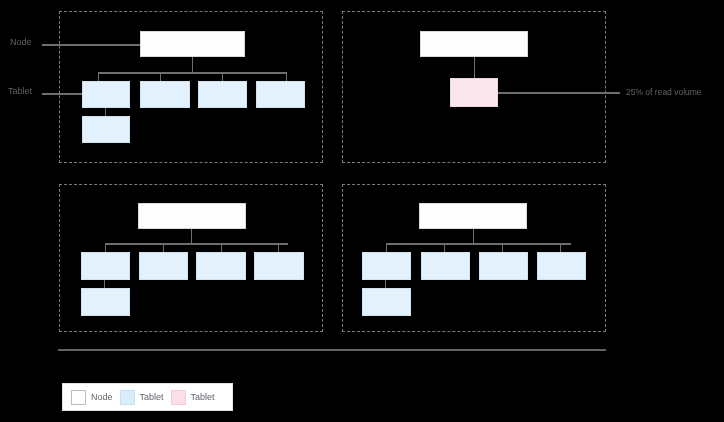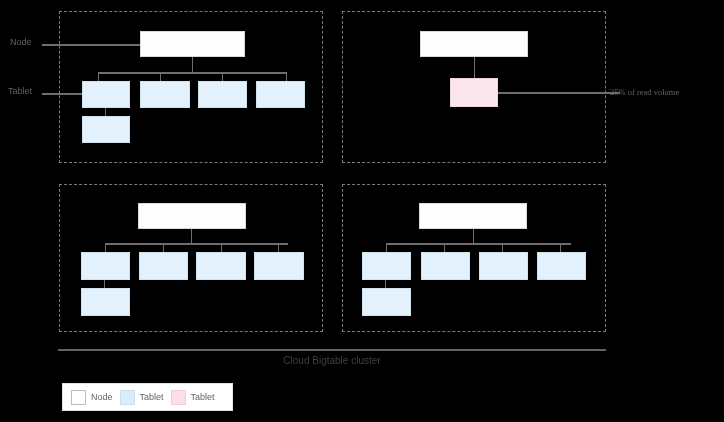--- a/index.html
+++ b/index.html
@@ -123,21 +123,21 @@
   <div class="line v" style="left:105px;top:108px;height:9px;"></div>
   <div class="box tablet-box" style="left:82px;top:116px;width:48px;height:27px;"></div>
 
   <div class="quadrant" style="left:342px;top:11px;width:264px;height:152px;"></div>
 
   <div class="box node-box" style="left:420px;top:31px;width:108px;height:26px;"></div>
   <div class="line v" style="left:474px;top:57px;height:21px;"></div>
   <div class="box tablet-hot-box" style="left:450px;top:78px;width:48px;height:29px;"></div>
 
   <div class="lead" style="left:498px;top:92px;width:122px;"></div>
-  <div class="callout-label" style="left:610px;top:87px;font-family:Liberation Serif, serif;">25% of read volume</div>
+  <div class="callout-label" style="left:626px;top:87px;">25% of read volume</div>
 
   <div class="quadrant" style="left:59px;top:184px;width:264px;height:148px;"></div>
 
   <div class="box node-box" style="left:138px;top:203px;width:108px;height:26px;"></div>
   <div class="line v" style="left:191px;top:229px;height:15px;"></div>
   <div class="line h" style="left:105px;top:243px;width:123px;height:2px;"></div>
   <div class="line h" style="left:105px;top:243px;width:183px;height:2px;"></div>
   <div class="line v" style="left:105px;top:243px;height:11px;"></div>
   <div class="line v" style="left:163px;top:243px;height:11px;"></div>
   <div class="line v" style="left:221px;top:243px;height:11px;"></div>
@@ -159,21 +159,20 @@
   <div class="line v" style="left:502px;top:243px;height:11px;"></div>
   <div class="line v" style="left:560px;top:243px;height:11px;"></div>
   <div class="box tablet-box" style="left:362px;top:252px;width:49px;height:28px;"></div>
   <div class="box tablet-box" style="left:421px;top:252px;width:49px;height:28px;"></div>
   <div class="box tablet-box" style="left:479px;top:252px;width:49px;height:28px;"></div>
   <div class="box tablet-box" style="left:537px;top:252px;width:49px;height:28px;"></div>
   <div class="line v" style="left:385px;top:280px;height:9px;"></div>
   <div class="box tablet-box" style="left:362px;top:288px;width:49px;height:28px;"></div>
 
   <div class="cluster-rule" style="left:58px;top:349px;width:548px;"></div>
-  <div class="cluster-caption" style="left:58px;top:355px;width:548px;">Cloud Bigtable cluster</div>
 
   <div class="legend" style="left:62px;top:383px;width:171px;height:28px;">
 
     <div class="legend-item">
       <span class="swatch sw-node"></span>
       <span class="legend-text">Node</span>
     </div>
 
     <div class="legend-item">
       <span class="swatch sw-tablet"></span>

